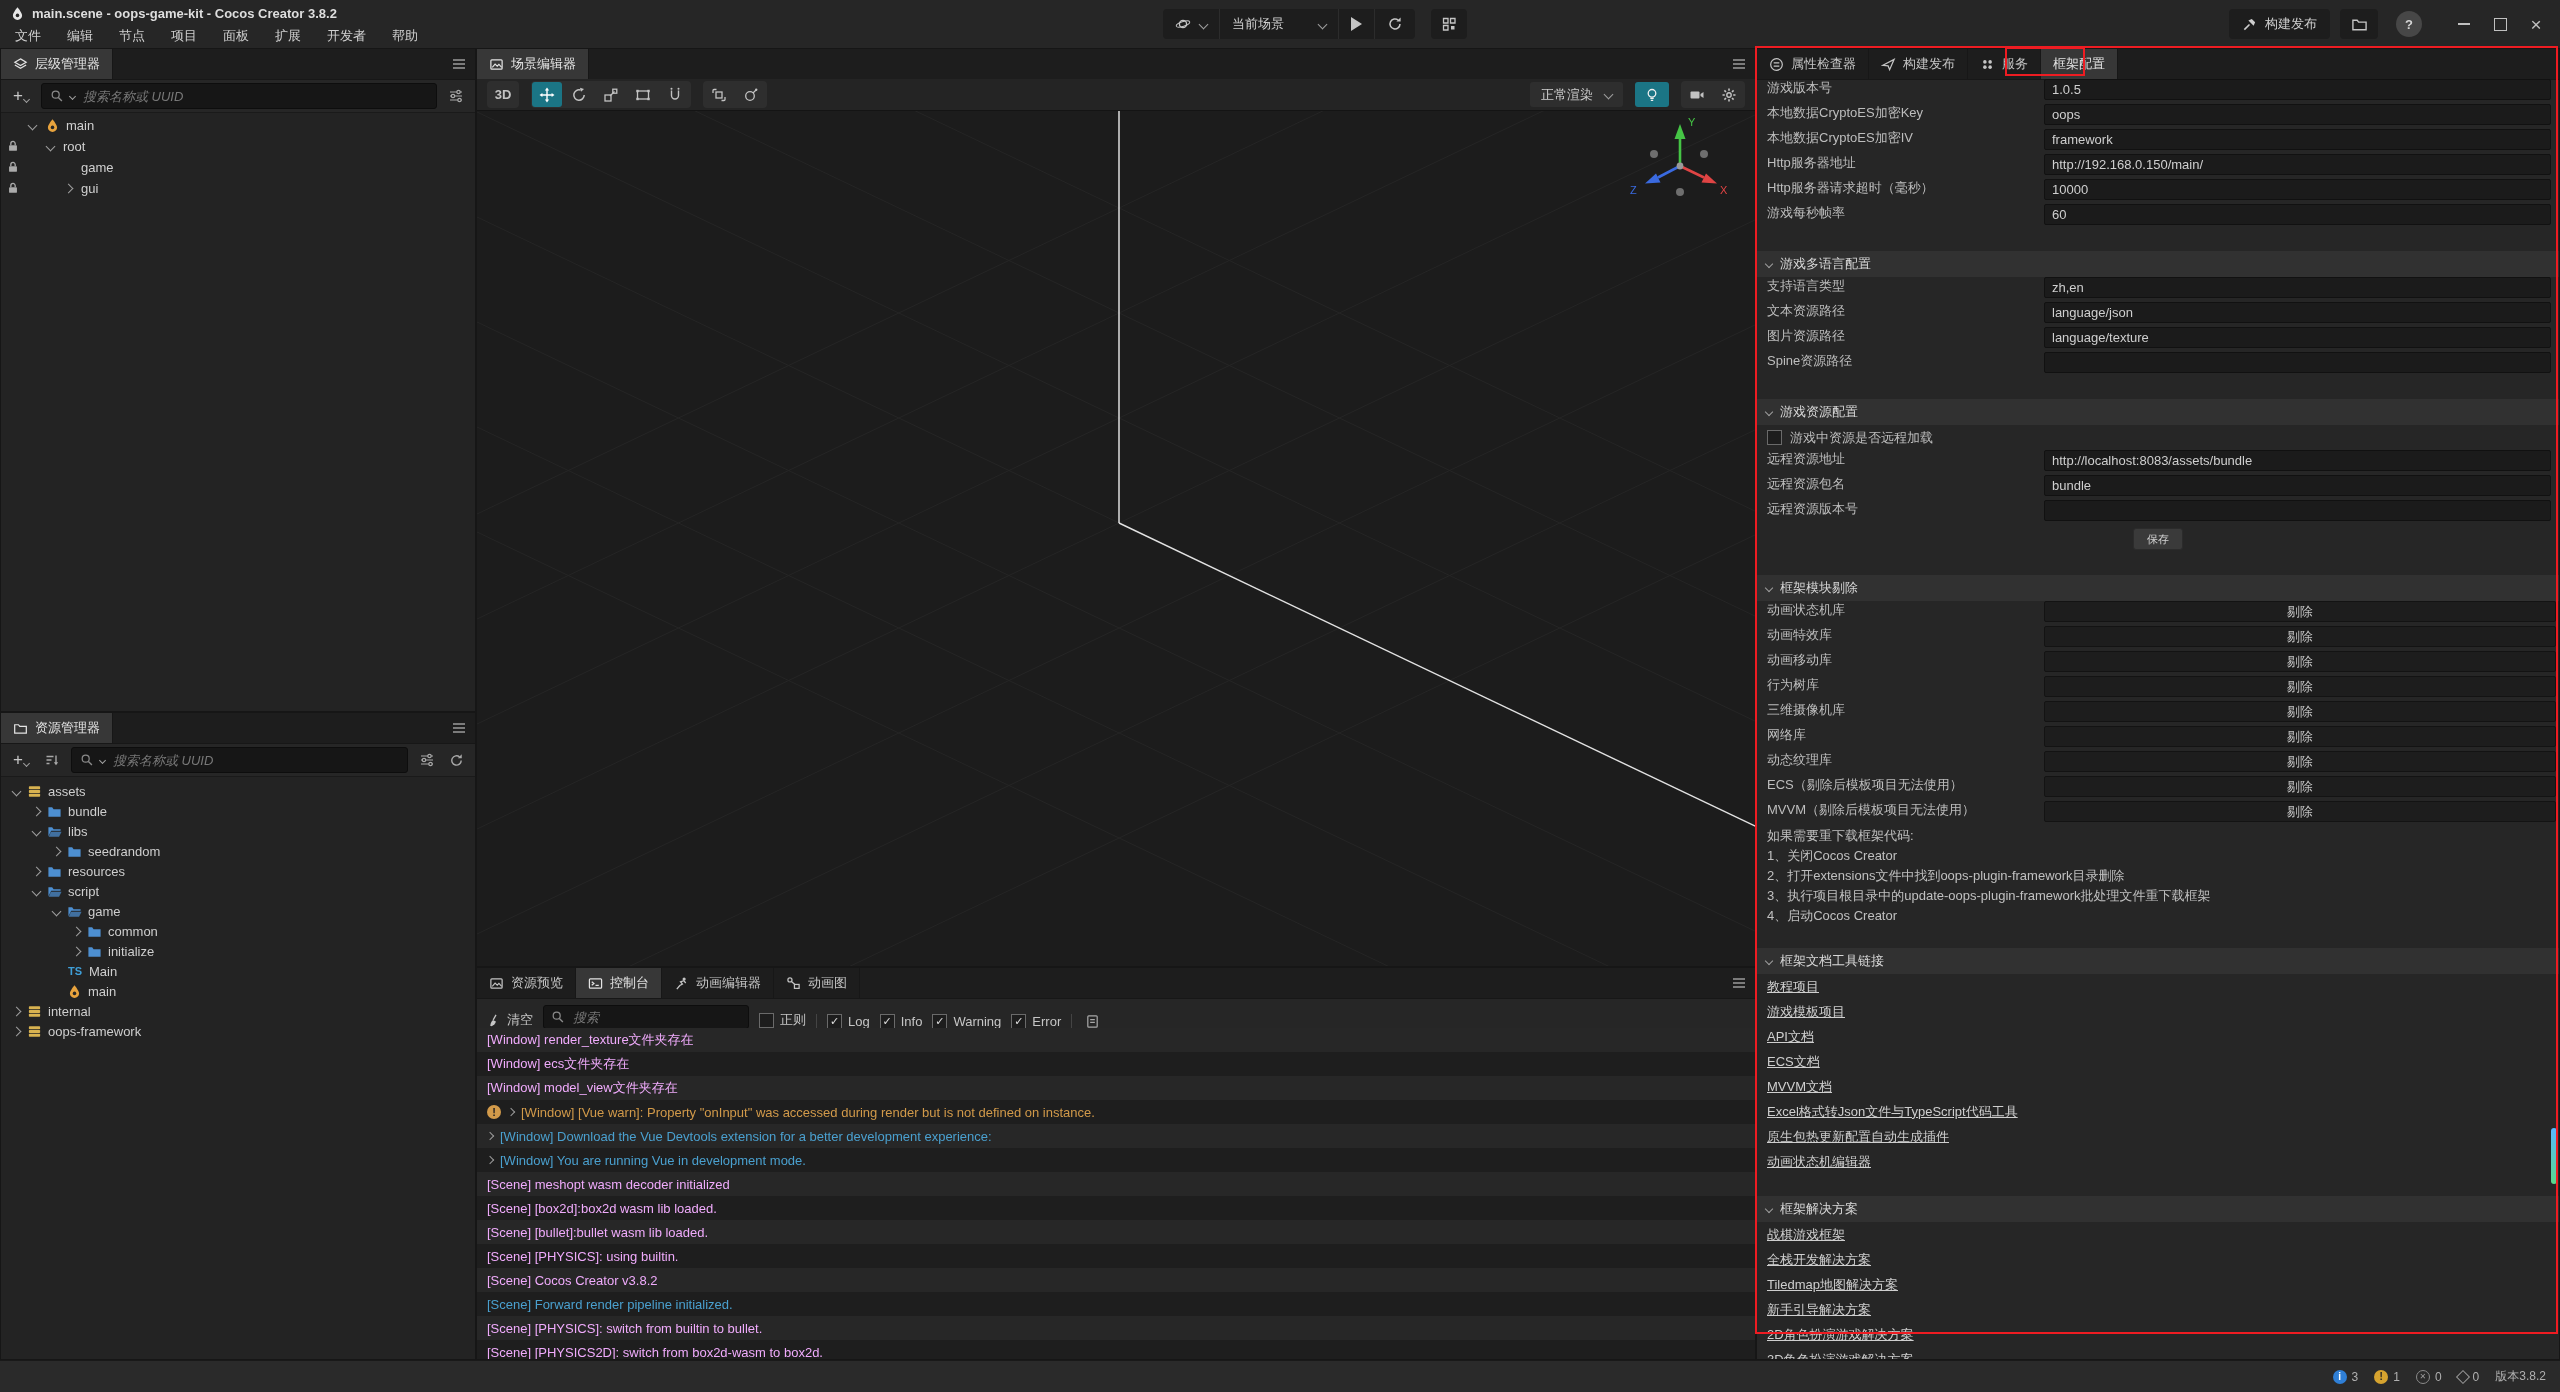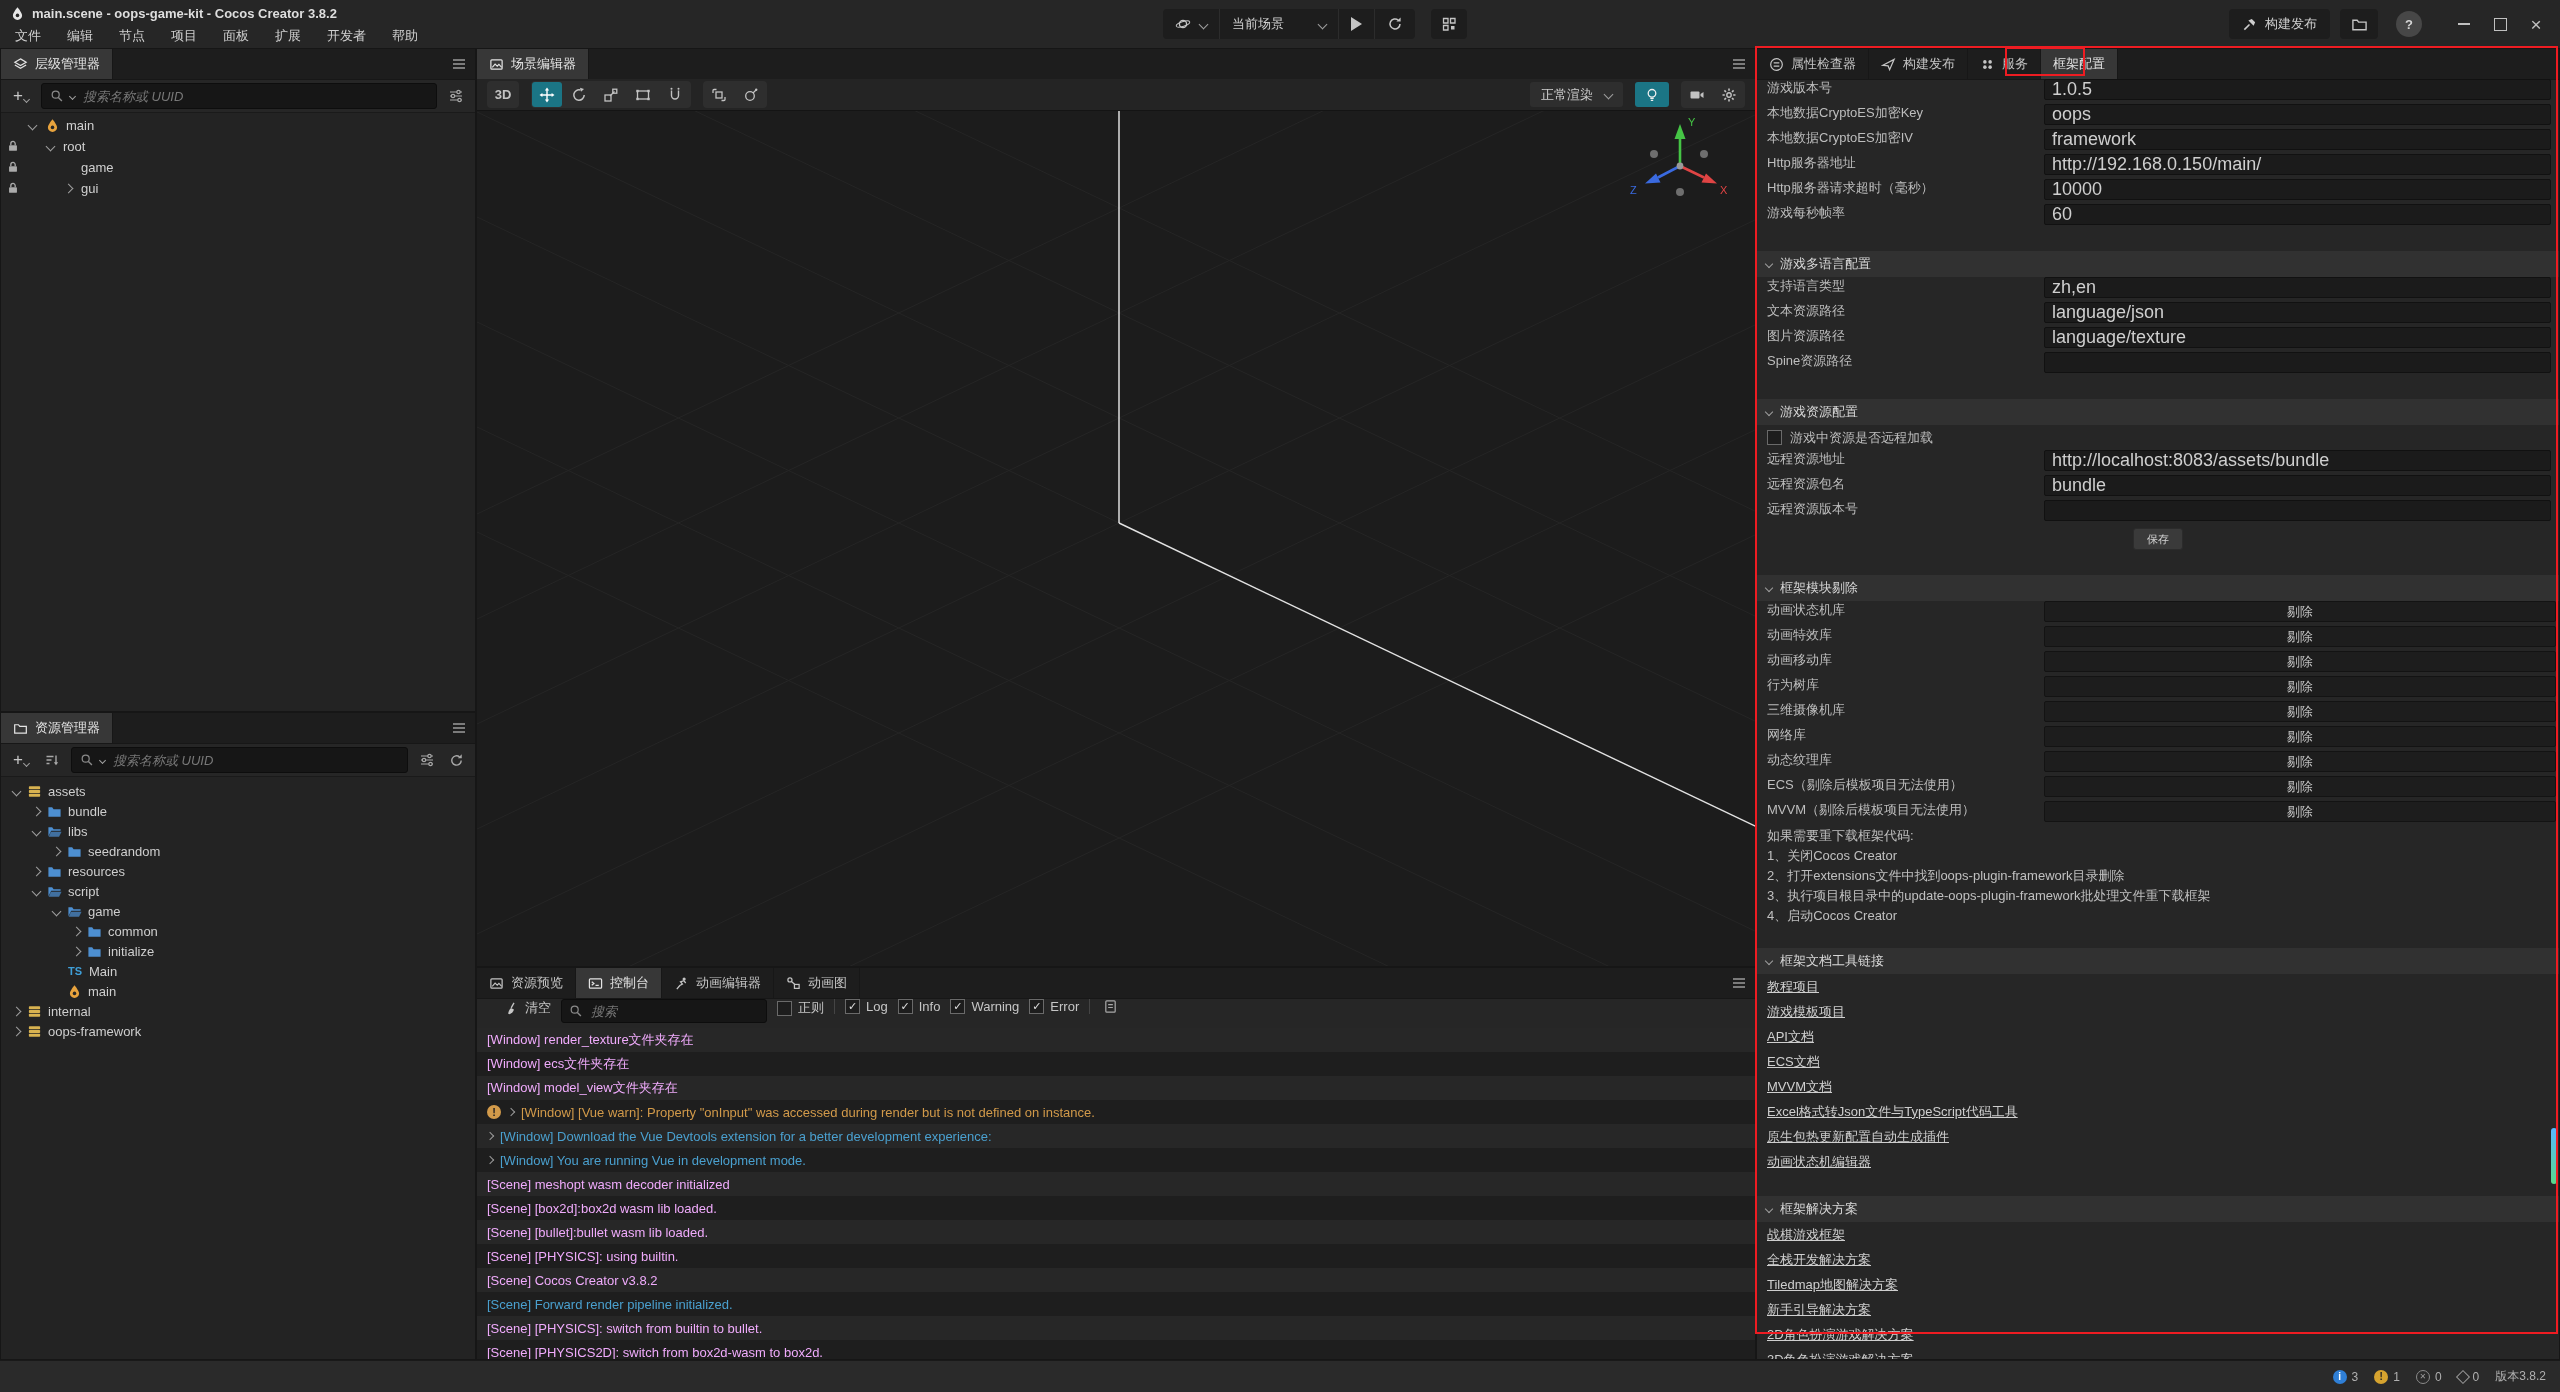--- a/index.html
+++ b/index.html
@@ -71,21 +71,21 @@
   .tgroup{display:flex;background:#2e2e2e;border-radius:4px;padding:1px;gap:2px}
   .tool-btn{min-width:30px;height:25px;border-radius:3px;display:grid;place-items:center;color:#c2c2c2;font-weight:bold}
   .tool-btn.active{background:#1b7585;color:#fff}
   .sspacer{flex:1}
   .render-select{display:flex;align-items:center;gap:12px;height:25px;padding:0 11px;background:#2e2e2e;border-radius:3px;color:#cfcfcf}
   .bulb-btn{width:34px;height:25px;border-radius:3px;background:#1b7585;color:#f0f0f0;display:grid;place-items:center}
   .viewport{position:absolute;left:0;top:62px;right:0;bottom:0;background:#1c1c1c;overflow:hidden}
   .gizmo{position:absolute;left:1148px;top:0}
 
   
-  .ctoolbar{height:30px;display:flex;align-items:flex-start;gap:10px;padding:0 28px;background:#262626;border-bottom:1px solid #1a1a1a}
+  .ctoolbar{height:30px;display:flex;align-items:flex-end;gap:10px;padding:0 10px;background:#262626;border-bottom:1px solid #1a1a1a}
   .clear-btn{display:flex;align-items:center;gap:5px;color:#c6c6c6}
   .csearch{width:190px;display:flex;align-items:center;gap:6px;height:22px;background:#161616;border:1px solid #0d0d0d;border-radius:3px;padding:0 7px;color:#8a8a8a}
   .csearch input{width:120px;background:none;border:none;outline:none;color:#b8b8b8;font-size:13px}
   .cb{width:13px;height:13px;border:1px solid #6a6a6a;background:#1d1d1d;display:grid;place-items:center;font-size:11px;color:#e0e0e0;flex:none}
   .cbwrap{display:flex;align-items:center;gap:6px;color:#c6c6c6}
   .vsep{width:1px;height:15px;background:#444}
   .loglist{position:absolute;left:0;top:60px;right:0;bottom:0;overflow:hidden}
   .lrow{height:24px;display:flex;align-items:center;gap:7px;padding-left:10px;color:#f0abfc;box-sizing:border-box}
   .lrow:nth-child(odd){background:#272727}
   .lrow:nth-child(even){background:#1e1e1e}
@@ -95,21 +95,21 @@
   .exp{width:5px;height:5px;border-color:#9a9a9a}
 
   
   #insp{background:#262626}
   .ibody{position:absolute;left:0;top:30px;right:0;bottom:0;overflow:hidden}
   .sec-h{height:26px;margin-top:22px;background:#313131;display:flex;align-items:center;gap:8px;padding-left:9px;color:#d8d8d8}
   .sec-h:first-child{margin-top:0}
   .sec-h .cv{width:5px;height:5px}
   .frow{height:25px;display:flex;align-items:flex-start}
   .f-label{flex:0 0 277px;padding-left:10px;color:#bdbdbd;white-space:nowrap;overflow:hidden}
-  .f-input{flex:1;margin-right:8px;height:19px;background:#1b1b1b;border:1px solid #111;border-radius:2px;color:#cfcfcf;padding:0 7px;font-size:18px;outline:none}
+  .f-input{flex:1;margin-right:8px;height:19px;background:#1b1b1b;border:1px solid #111;border-radius:2px;color:#cfcfcf;padding:0 7px;font-size:13px;outline:none}
   .cb-row{height:25px;display:flex;align-items:center;gap:8px;padding-left:10px;color:#bdbdbd}
   .del-btn{flex:1;margin-right:3px;height:19px;line-height:19px;background:#1d1d1d;border:1px solid #131313;border-radius:2px;text-align:center;color:#c6c6c6}
   .save-row{height:28px;display:flex;justify-content:center;align-items:center}
   .save-btn{height:22px;padding:0 13px;background:#3a3a3a;border:1px solid #2b2b2b;border-radius:3px;color:#d4d4d4;font-size:11px}
   .note{height:20px;line-height:20px;padding-left:10px;color:#c0c0c0;white-space:nowrap}
   .link-row{height:25px;display:flex;align-items:center;padding-left:10px}
   .link{color:#cfcfcf;text-decoration:underline;cursor:pointer}
 
   .anno{position:absolute;border:2px solid #ee1c22;pointer-events:none;z-index:60;box-sizing:border-box}
   #annoBig{left:1755px;top:46px;width:803px;height:1288px}

